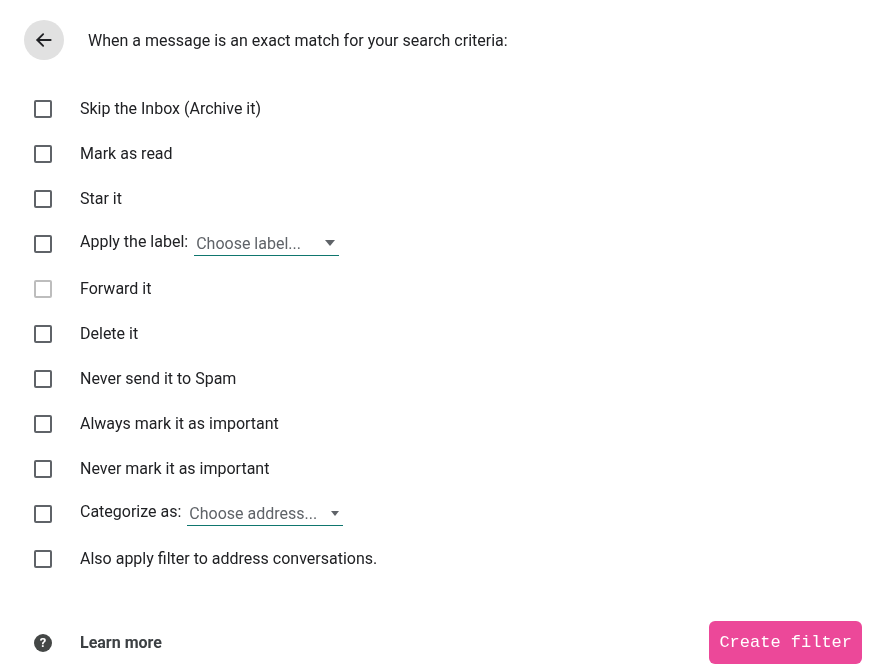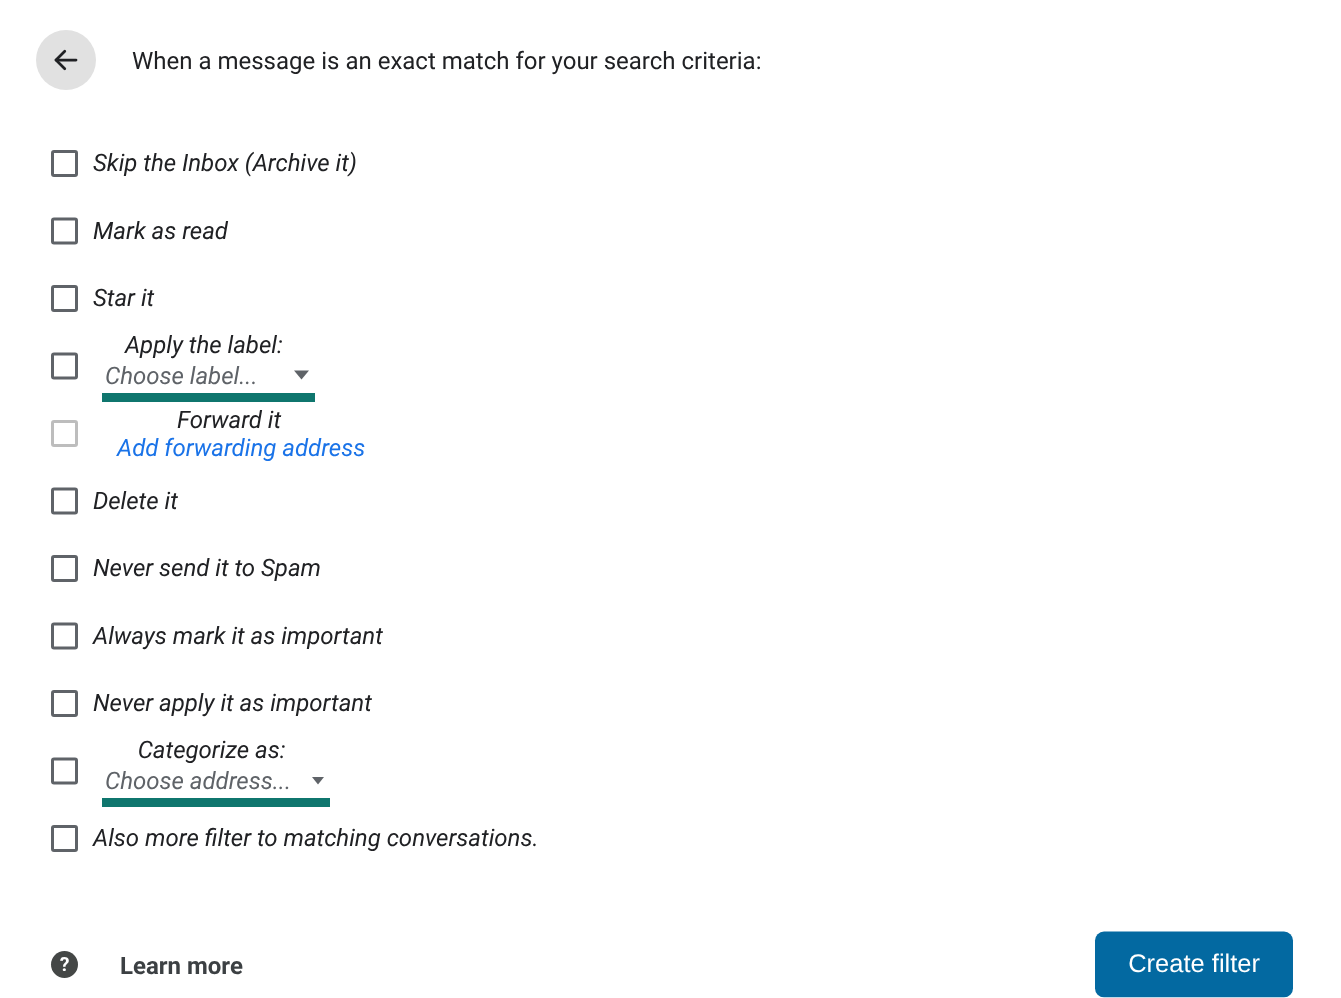--- a/index.html
+++ b/index.html
@@ -40,23 +40,22 @@
     }
     .options {
       display: flex;
       flex-direction: column;
       gap: 0;
       margin-left: 10px;
     }
     .option-row {
       display: flex;
       align-items: center;
-      gap: 10px;
+      gap: 28px;
       height: 45px;
-      font-style: italic;
     }
     .checkbox {
       width: 18px;
       height: 18px;
       border: 2px solid #5f6368;
       border-radius: 2px;
       background: #fff;
       cursor: pointer;
       flex-shrink: 0;
     }
@@ -66,21 +65,21 @@
     }
     .option-label {
       font-size: 16px;
       color: #202124;
     }
     .select-inline {
       display: inline-flex;
       align-items: center;
       gap: 8px;
       color: #5f6368;
-      border-bottom: 6px solid #0f766e;
+      border-bottom: 1px solid #0f766e;
       padding: 2px 4px 2px 2px;
       margin-left: 6px;
       cursor: pointer;
       font-size: 16px;
     }
     .select-arrow {
       width: 0;
       height: 0;
       border-left: 5px solid transparent;
       border-right: 5px solid transparent;
@@ -125,33 +124,32 @@
       font-weight: bold;
       flex-shrink: 0;
     }
     .learn-more {
       font-size: 16px;
       color: #3c4043;
       font-weight: 700;
       cursor: pointer;
     }
     .create-btn {
-      background: #0369a1;
+      background: #ec4899;
       color: #fff;
       border: none;
       border-radius: 6px;
       font-size: 17px;
       font-weight: 500;
-      padding: 12px 22px;
-      cursor: pointer;
+      padding: 12px 10px;
+      cursor: pointer;
+      font-family: Liberation Mono, monospace;
     }
     .label-inline {
       display: flex;
-      align-items: center;
-      flex-direction: column;
     }
   </style>
 </head>
 <body>
 
 <div class="container">
 
   <div class="header-row">
     <button class="back-btn">
       <svg viewBox="0 0 24 24" fill="none" stroke="#202124" stroke-width="2.2" stroke-linecap="round" stroke-linejoin="round">
@@ -187,58 +185,57 @@
           <span>Choose label...</span>
           <span class="select-arrow"></span>
         </span>
       </div>
     </div>
 
     <div class="option-row">
       <div class="checkbox disabled"></div>
       <div class="label-inline">
         <span class="option-label">Forward it</span>
-        <span class="link-text">Add forwarding address</span>
       </div>
     </div>
 
     <div class="option-row">
       <div class="checkbox"></div>
       <span class="option-label">Delete it</span>
     </div>
 
     <div class="option-row">
       <div class="checkbox"></div>
       <span class="option-label">Never send it to Spam</span>
     </div>
 
     <div class="option-row">
       <div class="checkbox"></div>
       <span class="option-label">Always mark it as important</span>
     </div>
 
     <div class="option-row">
       <div class="checkbox"></div>
-      <span class="option-label">Never apply it as important</span>
+      <span class="option-label">Never mark it as important</span>
     </div>
 
     <div class="option-row">
       <div class="checkbox"></div>
       <div class="label-inline">
         <span class="option-label">Categorize as:</span>
         <span class="select-inline">
           <span>Choose address...</span>
           <span class="select-arrow small"></span>
         </span>
       </div>
     </div>
 
     <div class="option-row">
       <div class="checkbox"></div>
-      <span class="option-label">Also more filter to matching conversations.</span>
+      <span class="option-label">Also apply filter to address conversations.</span>
     </div>
 
   </div>
 
   <div class="footer-row">
     <div class="footer-left">
       <div class="help-icon">?</div>
       <span class="learn-more">Learn more</span>
     </div>
     <button class="create-btn">Create filter</button>

